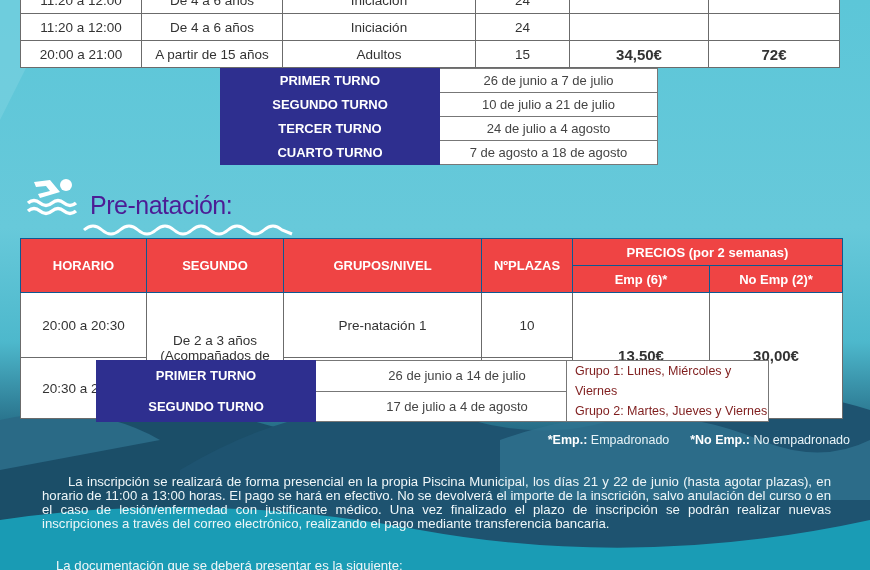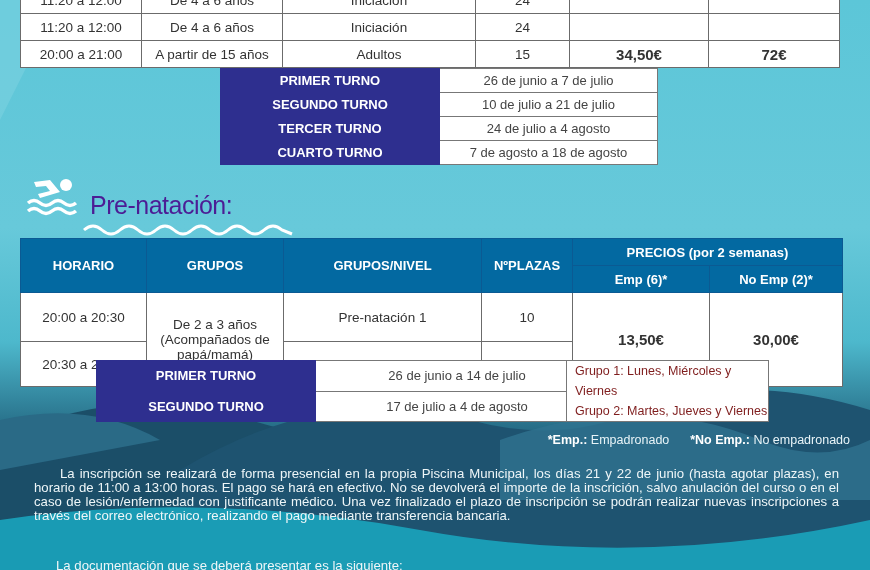--- a/index.html
+++ b/index.html
@@ -12,32 +12,32 @@
   .t1{position:absolute;left:16px;top:-14px;width:820px;background:#fff;}
   .t1 td{border:1.5px solid #6b6b6b;font-size:13.5px;color:#333;text-align:center;height:26px;padding:0;}
   .t1 .b{font-weight:bold;font-size:15px;}
   .turnos{position:absolute;left:216px;top:68px;width:438px;background:#fff;}
   .turnos td{border:1.5px solid #777;height:23px;font-size:13px;text-align:center;padding:0;}
   .turnos td.l{background:#2e2f8f;color:#fff;font-weight:bold;width:218px;border-color:#2e2f8f;}
   .turnos td.r{color:#444;text-align:center;}
   .title{position:absolute;left:22px;top:176px;display:flex;align-items:flex-end;color:#4c1d95;}
   .title .txt{font-size:25px;letter-spacing:-0.5px;transform:scaleX(0.82);transform-origin:left;margin-left:8px;margin-bottom:4px;}
   .t2{position:absolute;left:16px;top:238px;width:823px;background:#fff;}
-  .t2 th{background:#0369a1;color:#fff;font-size:13px;font-weight:bold;border:1px solid #0b5a93;padding:0;}
-  .t2 td{border:1.5px solid #6b6b6b;font-size:13.5px;color:#333;text-align:center;padding:8px;}
+  .t2 th{background:#ef4444;color:#fff;font-size:13px;font-weight:bold;border:1px solid #0b5a93;padding:0;}
+  .t2 td{border:1.5px solid #6b6b6b;font-size:13.5px;color:#333;text-align:center;padding:16px;}
   .t2 .price{font-weight:bold;font-size:15px;border-radius:17px;}
   .turnos2{position:absolute;left:92px;top:360px;width:673px;background:#fff;}
   .turnos2 td{border:1.5px solid #777;height:24px;font-size:13px;padding:0;}
   .turnos2 td.l{background:#2e2f8f;color:#fff;font-weight:bold;text-align:center;width:218px;border-color:#2e2f8f;}
   .turnos2 td.m{text-align:center;color:#444;width:218px;padding-left:32px;}
   .turnos2 td.g{padding-left:8px;color:#7f1d1d;line-height:20px;font-size:12.5px;}
   .legend{position:absolute;right:24px;top:433px;font-size:12.5px;color:#e8f4f8;}
   .legend b{color:#fff;}
   .para{position:absolute;left:30px;top:467px;width:805px;color:#eef6f8;font-size:13.2px;line-height:14px;text-align:justify;}
-  .para p{margin:0;text-indent:26px;}
+  .para p{margin:8px;text-indent:26px;}
   .para2{position:absolute;left:52px;top:558px;color:#eef6f8;font-size:13.2px;}
 </style>
 </head>
 <body>
 
 <svg class="bg" width="870" height="570" viewBox="0 0 870 570">
   <path d="M0 0 L60 0 L0 120 Z" fill="#7fd3e2" opacity="0.5"></path>
   <path d="M0 440 Q120 380 250 420 Q340 450 420 420 L420 570 L0 570 Z" fill="#1b4e68"></path>
   <path d="M180 470 Q330 380 470 420 Q560 445 640 410 Q740 370 870 410 L870 570 L180 570 Z" fill="#1e5370"></path>
   <path d="M0 420 Q90 400 160 440 L0 470 Z" fill="#2a6a86"></path>
@@ -108,21 +108,21 @@
       <svg style="position:absolute;left:0;top:32px" width="220" height="14" viewBox="0 0 220 14">
         <path d="M2 7 q9 -8 18 0 t18 0 t18 0 t18 0 t18 0 t18 0 t18 0 t18 0 t18 0 t18 0 t18 0 l10 4" stroke="#fff" stroke-width="3" fill="none"></path>
       </svg>
     </div>
   </div>
 
   <table class="t2">
     <tbody>
         <tr>
       <th rowspan="2" style="width:125px;height:50px">HORARIO</th>
-      <th rowspan="2" style="width:136px">GRUPOS</th>
+      <th rowspan="2" style="width:136px">SEGUNDO</th>
       <th rowspan="2" style="width:197px">GRUPOS/NIVEL</th>
       <th rowspan="2" style="width:90px">NºPLAZAS</th>
       <th colspan="2" style="height:26px">PRECIOS (por 2 semanas)</th>
     </tr>
     <tr>
       <th style="width:136px;height:26px">Emp (6)*</th>
       <th>No Emp (2)*</th>
     </tr>
     <tr>
       <td style="height:32px">20:00 a 20:30</td>

